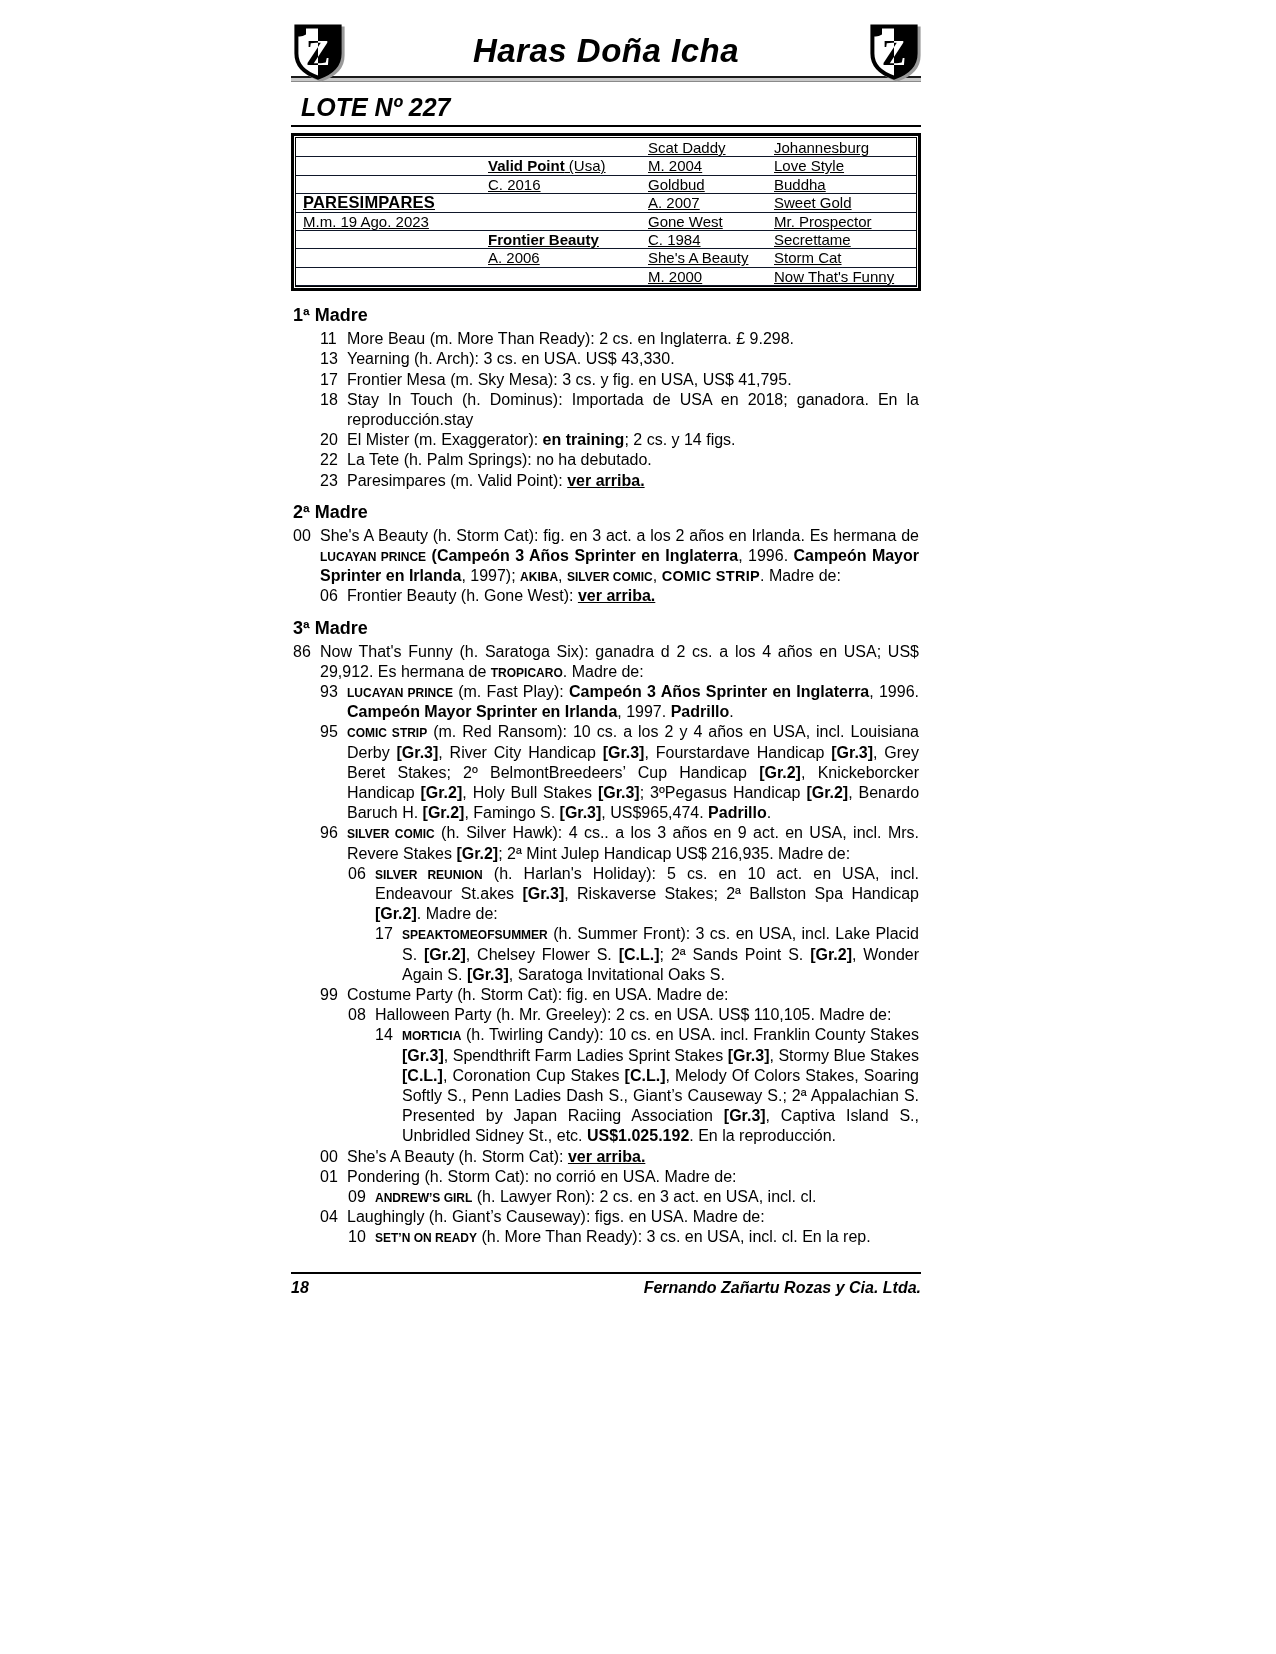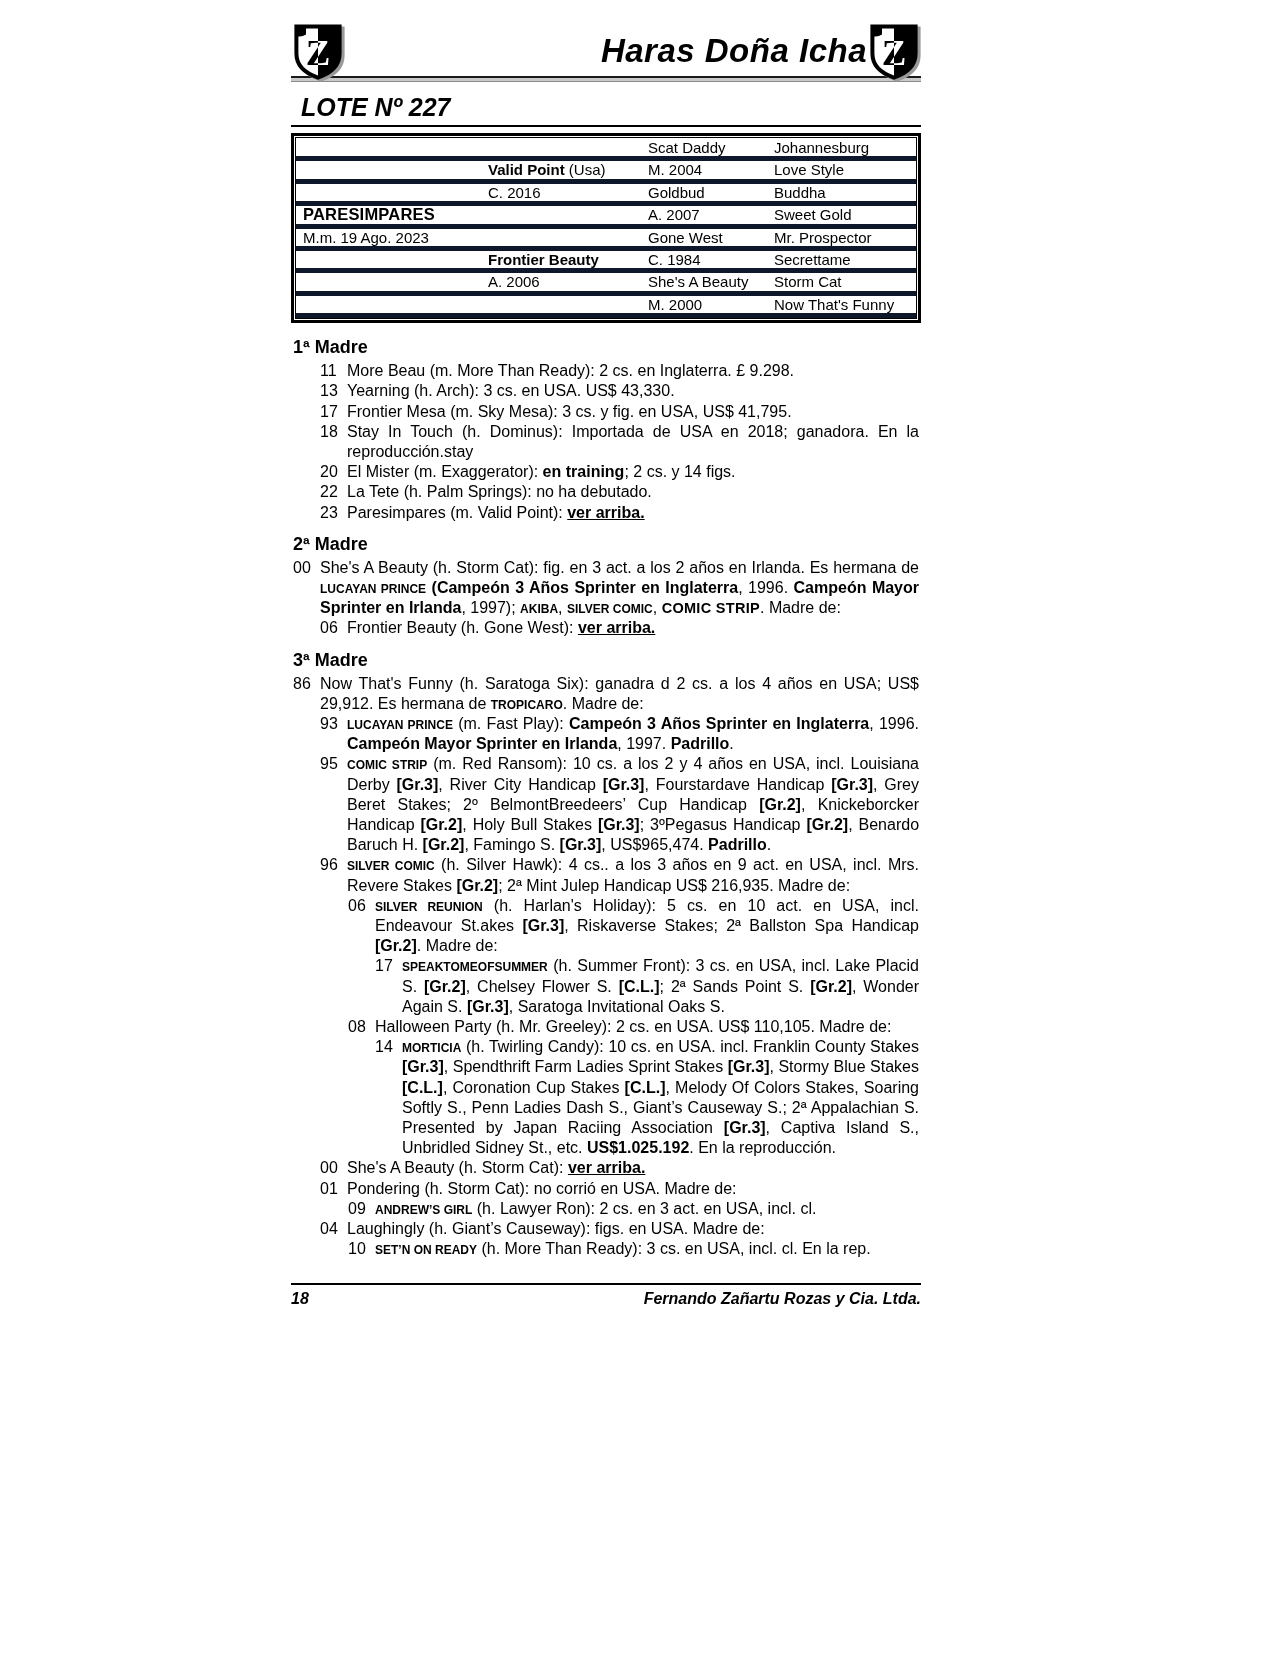--- a/index.html
+++ b/index.html
@@ -7,33 +7,33 @@
     width:1276px;height:1654px;position:relative;overflow:hidden;
     font-family:"Liberation Sans","DejaVu Sans",sans-serif;color:#000;
     -webkit-font-smoothing:antialiased;
   }
   .page{position:absolute;left:291px;top:24px;width:630px;}
 
   
   .hdr{display:flex;align-items:flex-start;justify-content:space-between;height:56px;}
   .logo{width:54px;height:56px;flex:0 0 auto;filter:drop-shadow(3px 2px 0 #9a9a9a);}
   .hdr-title{
-    flex:1;text-align:right;font-size:33px;font-weight:bold;font-style:italic;
+    flex:1;text-align:center;font-size:33px;font-weight:bold;font-style:italic;
     letter-spacing:.5px;padding-top:8px;
   }
   .hdr-rule{height:3px;background:#c9c9c9;border-top:2px solid #1a1a1a;border-bottom:1px solid #8a8a8a;margin-top:-4px;}
 
   
   .lot{font-size:25px;font-weight:bold;font-style:italic;margin-top:11px;padding-left:10px;}
   .lot-rule{height:0;border-bottom:2px solid #000;margin-top:3px;}
 
   
   .ped-outer{border:3px solid #000;margin-top:6px;padding:1px;}
   .ped-inner{border:1px solid #000;padding:1px 0 0 0;}
-  .prow{display:grid;grid-template-columns:192px 160px 126px auto;border-bottom:5px solid #0f172a;height:17.4px;line-height:17px;font-size:15px;overflow:hidden;}
+  .prow{display:grid;grid-template-columns:192px 160px 126px auto;border-bottom:1px solid #0f172a;height:17.4px;line-height:17px;font-size:15px;overflow:hidden;text-decoration:underline;}
   .pcell{white-space:nowrap;overflow:hidden;}
   .prow .pcell:first-child{padding-left:7px;}
   .pcell .s-b{font-weight:bold;}
   .pcell .s-B{font-weight:bold;font-size:16.5px;letter-spacing:.2px;}
 
   
   .notes{margin-top:14px;padding-right:2px;}
   .sec-h{font-size:18px;font-weight:bold;margin:11px 0 3px 2px;}
   .entry{margin:0;text-align:justify;font-size:16px;line-height:20.2px;}
   .entry .num{display:inline-block;width:27px;text-indent:0;}
@@ -156,20 +156,21 @@
       <div class="sec-h">2ª Madre</div>
       <p class="entry lvl0"><span class="num">00</span><span class="s-n">She's A Beauty (h. Storm Cat): fig. en 3 act. a los 2 años en Irlanda. Es hermana de </span><span class="s-L">LUCAYAN PRINCE</span><span class="s-n"> </span><span class="s-b">(Campeón 3 Años Sprinter en Inglaterra</span><span class="s-n">, 1996. </span><span class="s-b">Campeón Mayor Sprinter en Irlanda</span><span class="s-n">, 1997); </span><span class="s-L">AKIBA</span><span class="s-n">, </span><span class="s-L">SILVER COMIC</span><span class="s-n">, </span><span class="s-sc">COMIC STRIP</span><span class="s-n">. Madre de:</span></p>
       <p class="entry lvl1"><span class="num">06</span><span class="s-n">Frontier Beauty (h. Gone West): </span><span class="s-bu">ver arriba.</span></p>
       <div class="sec-h">3ª Madre</div>
       <p class="entry lvl0"><span class="num">86</span><span class="s-n">Now That's Funny (h. Saratoga Six): ganadra d 2 cs. a los 4 años en USA; US$ 29,912. Es hermana de </span><span class="s-L">TROPICARO</span><span class="s-n">. Madre de:</span></p>
       <p class="entry lvl1"><span class="num">93</span><span class="s-L">LUCAYAN PRINCE</span><span class="s-n"> (m. Fast Play): </span><span class="s-b">Campeón 3 Años Sprinter en Inglaterra</span><span class="s-n">, 1996. </span><span class="s-b">Campeón Mayor Sprinter en Irlanda</span><span class="s-n">, 1997. </span><span class="s-b">Padrillo</span><span class="s-n">.</span></p>
       <p class="entry lvl1"><span class="num">95</span><span class="s-L">COMIC STRIP</span><span class="s-n"> (m. Red Ransom): 10 cs. a los 2 y 4 años en USA, incl. Louisiana Derby </span><span class="s-b">[Gr.3]</span><span class="s-n">, River City Handicap </span><span class="s-b">[Gr.3]</span><span class="s-n">, Fourstardave Handicap </span><span class="s-b">[Gr.3]</span><span class="s-n">, Grey Beret Stakes; 2º BelmontBreedeers’ Cup Handicap </span><span class="s-b">[Gr.2]</span><span class="s-n">, Knickeborcker Handicap </span><span class="s-b">[Gr.2]</span><span class="s-n">, Holy Bull Stakes </span><span class="s-b">[Gr.3]</span><span class="s-n">; 3ºPegasus Handicap </span><span class="s-b">[Gr.2]</span><span class="s-n">, Benardo Baruch H. </span><span class="s-b">[Gr.2]</span><span class="s-n">, Famingo S. </span><span class="s-b">[Gr.3]</span><span class="s-n">, US$965,474. </span><span class="s-b">Padrillo</span><span class="s-n">.</span></p>
       <p class="entry lvl1"><span class="num">96</span><span class="s-L">SILVER COMIC</span><span class="s-n"> (h. Silver Hawk): 4 cs.. a los 3 años en 9 act. en USA, incl. Mrs. Revere Stakes </span><span class="s-b">[Gr.2]</span><span class="s-n">; 2ª Mint Julep Handicap US$ 216,935. Madre de:</span></p>
       <p class="entry lvl2"><span class="num">06</span><span class="s-L">SILVER REUNION</span><span class="s-n"> (h. Harlan's Holiday): 5 cs. en 10 act. en USA, incl. Endeavour St.akes </span><span class="s-b">[Gr.3]</span><span class="s-n">, Riskaverse Stakes; 2ª Ballston Spa Handicap </span><span class="s-b">[Gr.2]</span><span class="s-n">. Madre de:</span></p>
       <p class="entry lvl3"><span class="num">17</span><span class="s-L">SPEAKTOMEOFSUMMER</span><span class="s-n"> (h. Summer Front): 3 cs. en USA, incl. Lake Placid S. </span><span class="s-b">[Gr.2]</span><span class="s-n">, Chelsey Flower S. </span><span class="s-b">[C.L.]</span><span class="s-n">; 2ª Sands Point S. </span><span class="s-b">[Gr.2]</span><span class="s-n">, Wonder Again S. </span><span class="s-b">[Gr.3]</span><span class="s-n">, Saratoga Invitational Oaks S.</span></p>
+      <p class="entry lvl1"><span class="num">99</span><span class="s-n">Costume Party (h. Storm Cat): fig. en USA. Madre de:</span></p>
       <p class="entry lvl2"><span class="num">08</span><span class="s-n">Halloween Party (h. Mr. Greeley): 2 cs. en USA. US$ 110,105. Madre de:</span></p>
       <p class="entry lvl3"><span class="num">14</span><span class="s-L">MORTICIA</span><span class="s-n"> (h. Twirling Candy): 10 cs. en USA. incl. Franklin County Stakes </span><span class="s-b">[Gr.3]</span><span class="s-n">, Spendthrift Farm Ladies Sprint Stakes </span><span class="s-b">[Gr.3]</span><span class="s-n">, Stormy Blue Stakes </span><span class="s-b">[C.L.]</span><span class="s-n">, Coronation Cup Stakes </span><span class="s-b">[C.L.]</span><span class="s-n">, Melody Of Colors Stakes, Soaring Softly S., Penn Ladies Dash S., Giant’s Causeway S.; 2ª Appalachian S. Presented by Japan Raciing Association </span><span class="s-b">[Gr.3]</span><span class="s-n">, Captiva Island S., Unbridled Sidney St., etc. </span><span class="s-b">US$1.025.192</span><span class="s-n">. En la reproducción.</span></p>
       <p class="entry lvl1"><span class="num">00</span><span class="s-n">She's A Beauty (h. Storm Cat): </span><span class="s-bu">ver arriba.</span></p>
       <p class="entry lvl1"><span class="num">01</span><span class="s-n">Pondering (h. Storm Cat): no corrió en USA. Madre de:</span></p>
       <p class="entry lvl2"><span class="num">09</span><span class="s-L">ANDREW’S GIRL</span><span class="s-n"> (h. Lawyer Ron): 2 cs. en 3 act. en USA, incl. cl.</span></p>
       <p class="entry lvl1"><span class="num">04</span><span class="s-n">Laughingly (h. Giant’s Causeway): figs. en USA. Madre de:</span></p>
       <p class="entry lvl2"><span class="num">10</span><span class="s-L">SET’N ON READY</span><span class="s-n"> (h. More Than Ready): 3 cs. en USA, incl. cl. En la rep.</span></p>
     </div>
 
   <div class="footer">

